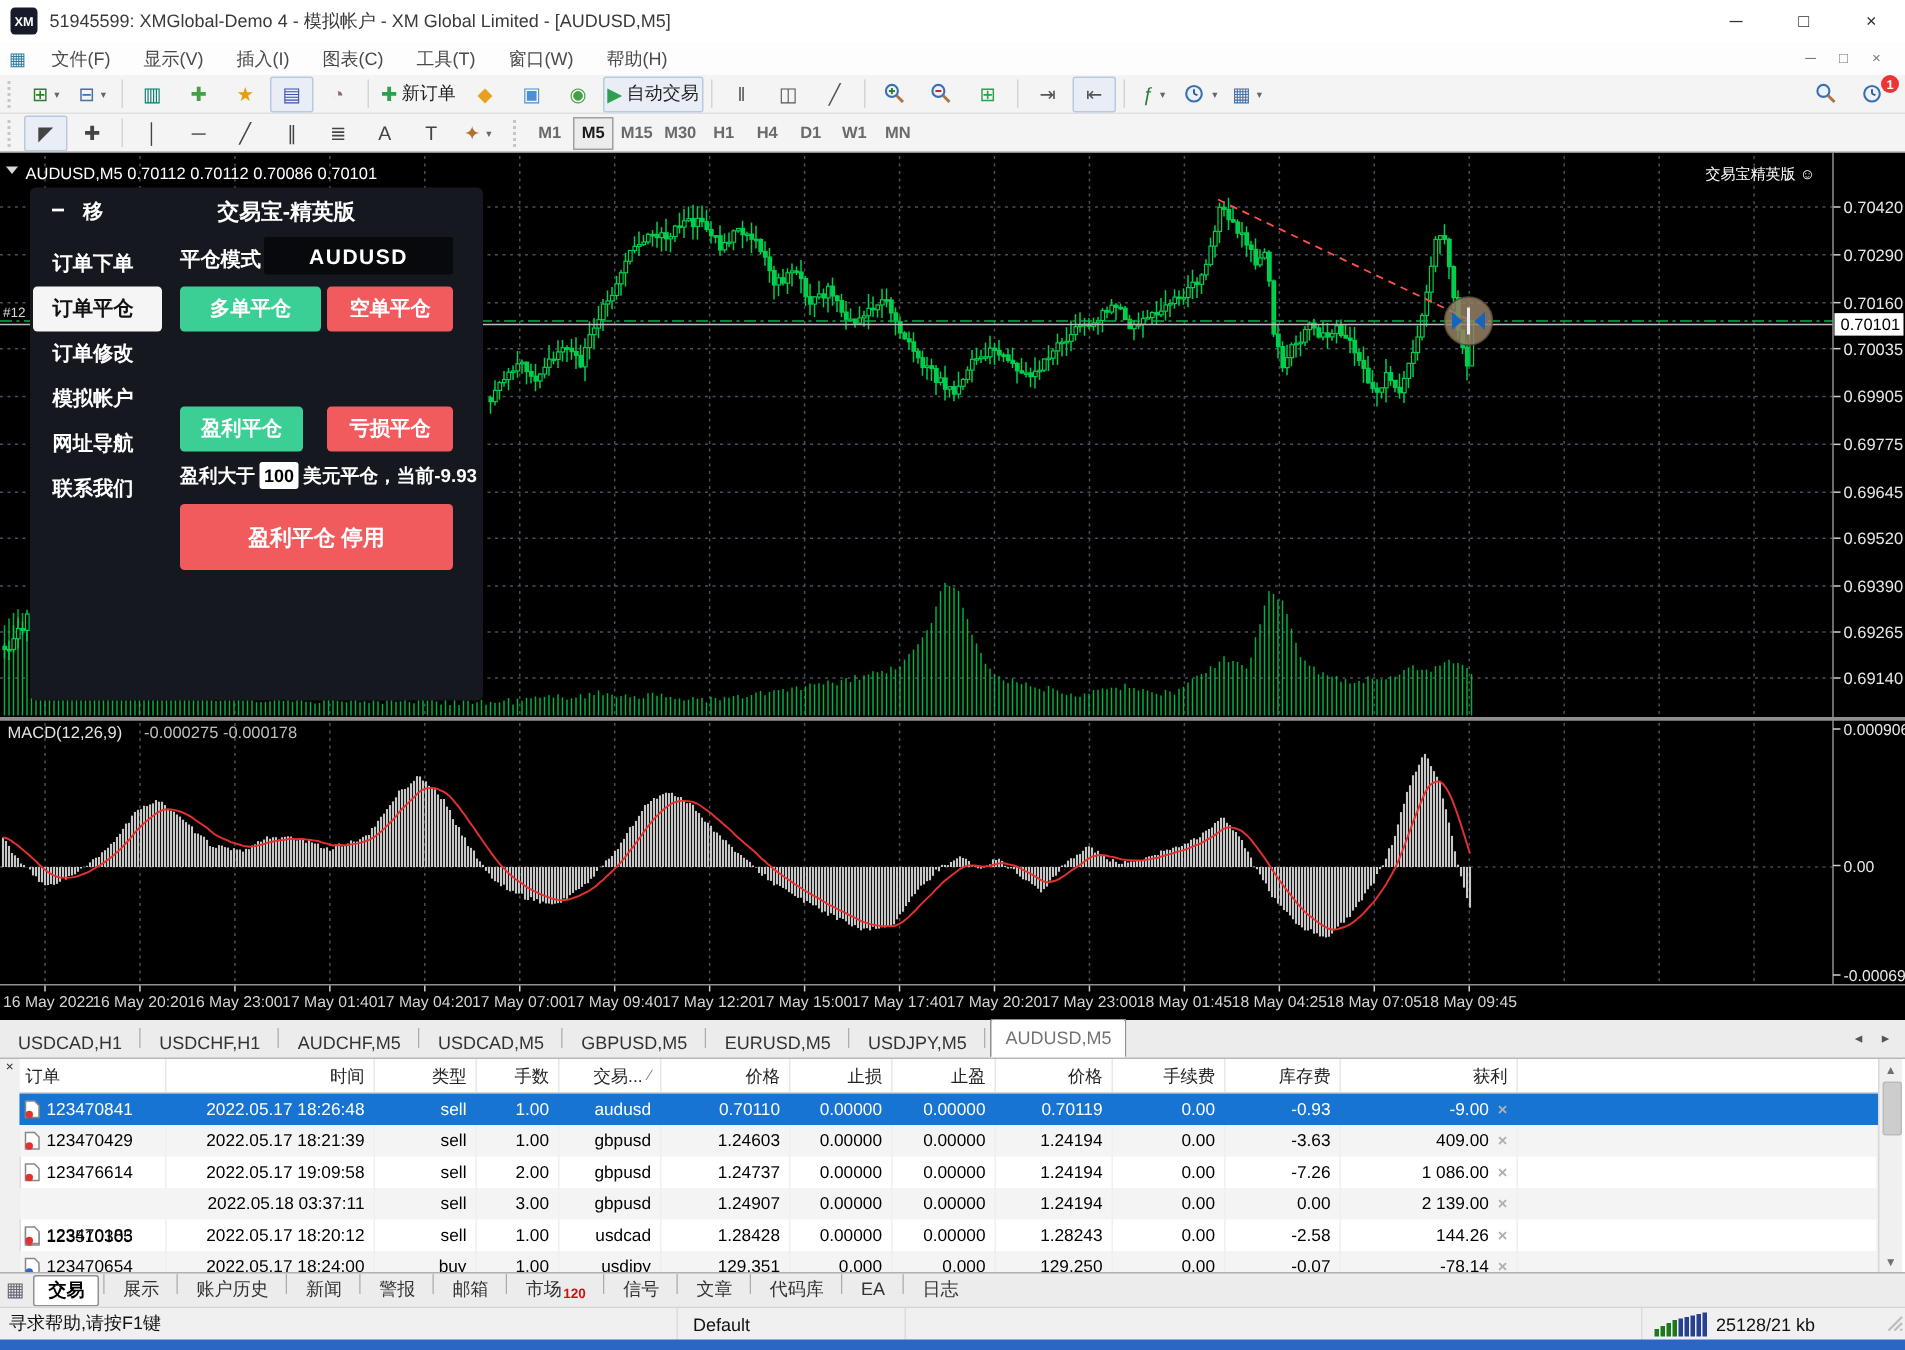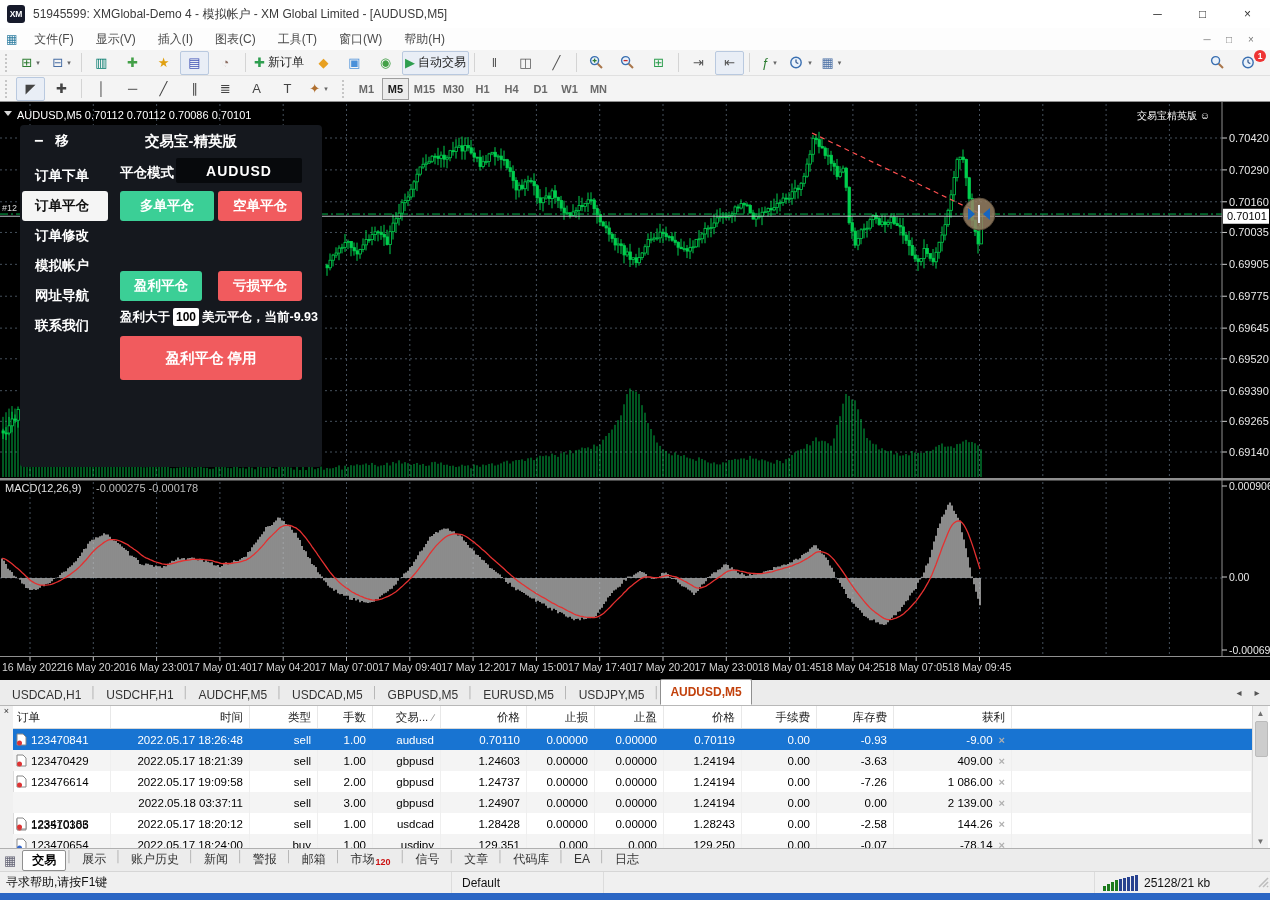--- a/index.html
+++ b/index.html
@@ -61,21 +61,21 @@
   .b4{left:100px;top:146px;width:82px;height:30px;}
   .b5{left:198px;top:146px;width:84px;height:30px;}
   .b6{left:100px;top:211px;width:182px;height:44px;font-size:14.5px;}
   .tp-rule{position:absolute;left:100px;top:183px;color:#fff;font-size:12.5px;font-weight:bold;display:flex;align-items:center;gap:3px;white-space:nowrap;}
   .tp-rule i{font-style:normal;}
   .tp-input{width:26px;height:18px;border:none;background:#fff;color:#000;font-size:12px;font-weight:bold;text-align:center;padding:0;border-radius:2px;}
   
   .tabbar{left:0;top:680px;width:1270px;height:26px;background:#ececec;border-bottom:1px solid #b8b8b8;display:flex;align-items:flex-end;box-sizing:border-box;padding-left:3px;}
   .ctab{height:21px;display:flex;align-items:center;padding:0 9px;font-size:12px;color:#333;}
   .ctab-sep{color:#aaa;font-size:11px;align-self:center;}
-  .ctab.active{background:#fff;border:1px solid #8f8f8f;border-bottom:1px solid #fff;height:24px;font-weight:bold;color:#c2410c;border-radius:2px 2px 0 0;}
+  .ctab.active{background:#fff;border:1px solid #8f8f8f;border-bottom:1px solid #fff;height:24px;font-weight:normal;color:#737373;border-radius:2px 2px 0 0;}
   .tab-arrows{margin-left:auto;display:flex;margin-right:4px;align-self:center;}
   .tab-arr{width:18px;height:18px;display:flex;align-items:center;justify-content:center;color:#555;font-size:10px;}
   
   .terminal{left:0;top:706px;width:1270px;height:142px;background:#fff;overflow:hidden;}
   .t-strip{position:absolute;left:0;top:0;width:13px;height:142px;background:#f0f0f0;border-right:1px solid #ddd;font-size:9px;color:#333;text-align:center;}
   .t-table{position:absolute;left:13px;top:0;width:1239px;}
   .thead{display:flex;height:22px;background:#fff;border-bottom:1px solid #d8d8d8;}
   .th{box-sizing:border-box;font-size:11.5px;color:#222;display:flex;align-items:center;justify-content:flex-end;padding:0 6px;border-right:1px solid #e8e8e8;}
   .th.first{justify-content:flex-start;padding-left:4px;}
   .sortmark{color:#888;font-size:10px;margin-left:4px;}

